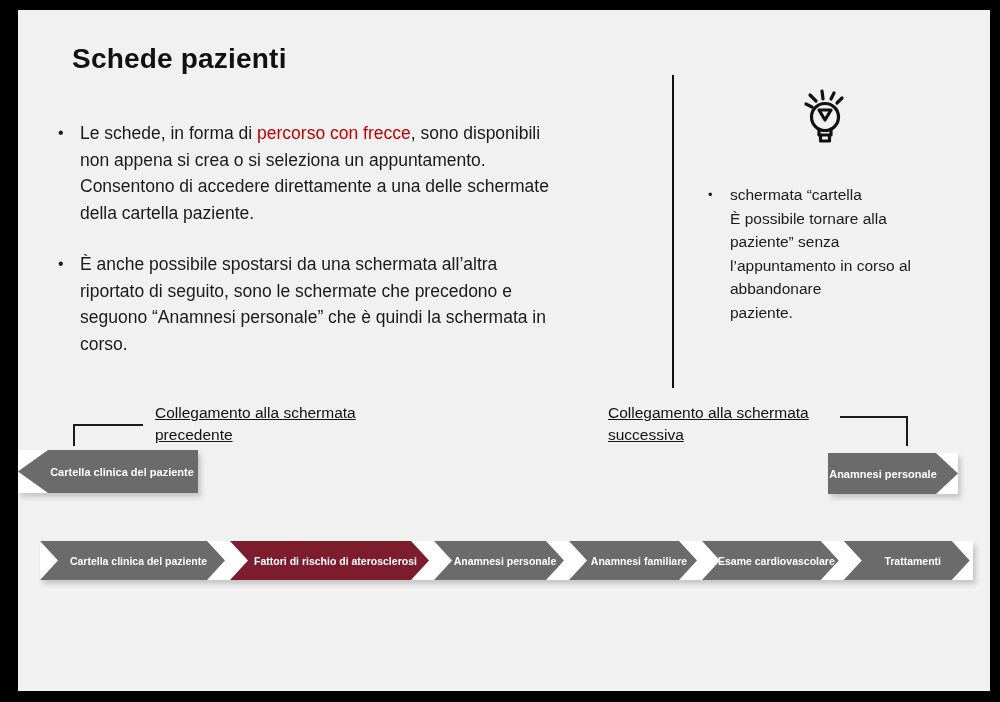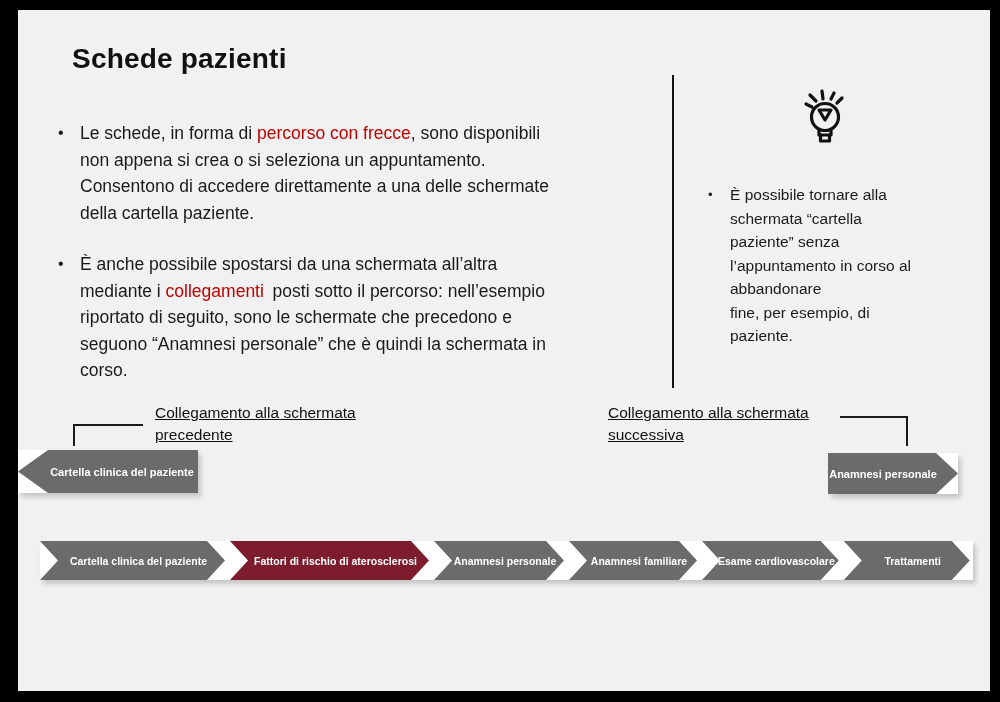--- a/index.html
+++ b/index.html
@@ -79,21 +79,20 @@
           <div>Le schede, in forma di <span class="hl">percorso con frecce</span>, sono disponibili</div>
           <div>non appena si crea o si seleziona un appuntamento.</div>
           <div>Consentono di accedere direttamente a una delle schermate</div>
           <div>della cartella paziente.</div>
         </div>
     </div>
     <div class="bullet-row">
       <span class="bullet-dot">•</span>
       <div class="bullet-text">
           <div>È anche possibile spostarsi da una schermata all’altra</div>
-          <div>mediante i <span class="hl">collegamenti</span> posti sotto il percorso: nell’esempio</div>
           <div>riportato di seguito, sono le schermate che precedono e</div>
           <div>seguono “Anamnesi personale” che è quindi la schermata in</div>
           <div>corso.</div>
         </div>
     </div>
   </div>
 
   <div class="divider"></div>
 
   <div class="tip-icon">
@@ -108,26 +107,25 @@
         <path d="M19 23 L13 20"></path>
         <path d="M38 15 L41 9"></path>
         <path d="M44 19 L49 14"></path>
       </g>
     </svg>
   </div>
 
   <div class="tip">
     <span class="tip-dot">•</span>
     <div class="tip-text">
+        <div>schermata “cartella</div>
         <div>È possibile tornare alla</div>
-        <div>schermata “cartella</div>
         <div>paziente” senza</div>
         <div>l’appuntamento in corso al</div>
         <div>abbandonare</div>
-        <div>fine, per esempio, di</div>
         <div>paziente.</div>
       </div>
   </div>
 
   <div class="callout-label callout-prev">
       <div>Collegamento alla schermata</div>
       <div>precedente</div>
     </div>
   <div class="callout-label callout-next">
       <div>Collegamento alla schermata</div>

